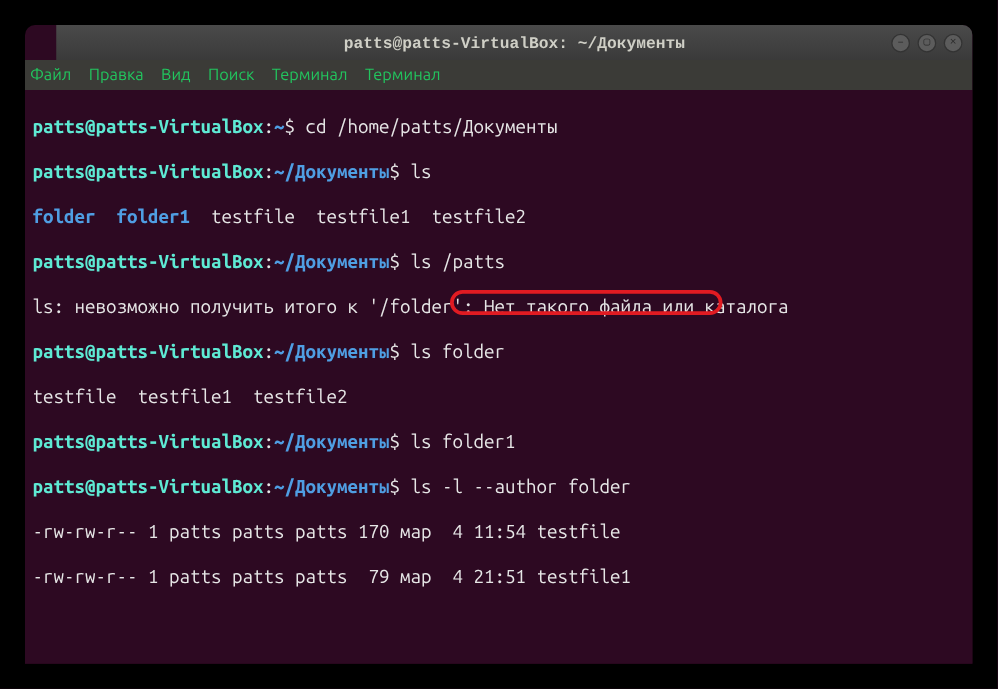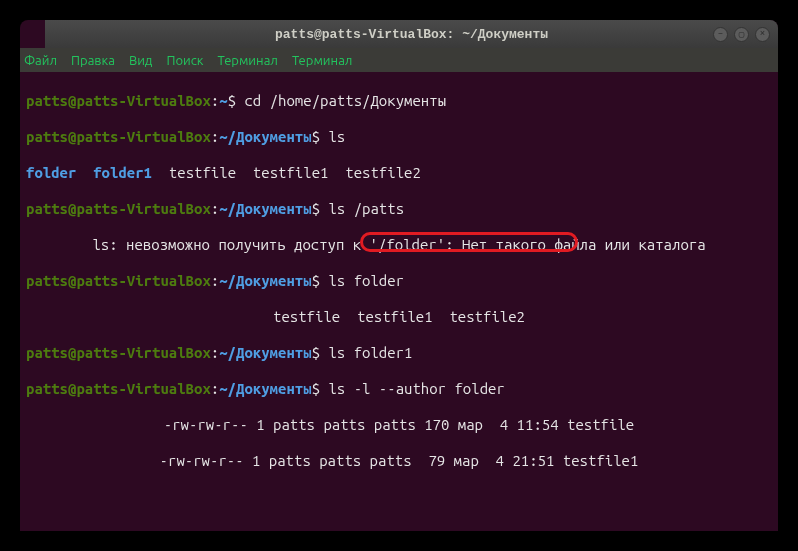--- a/index.html
+++ b/index.html
@@ -73,26 +73,26 @@
     background: #2d0922;
     padding: 2px 6px;
     color: #e6e6e6;
     font-size: 15px;
     line-height: 18px;
     white-space: pre;
     font-family: "Ubuntu Mono", "DejaVu Sans Mono", monospace;
     position: relative;
     overflow: hidden;
   }
-  .prompt-user { color: #4d7c0f; font-weight: bold; }
+  .prompt-user { color: #5eead4; font-weight: bold; }
   .prompt-path { color: #4f9ee3; font-weight: bold; }
   .prompt-dollar { color: #e6e6e6; }
   .cmd { color: #e6e6e6; margin-top: 44px; }
   .folder-name { color: #4f9ee3; font-weight: bold; }
-  .out { color: #e6e6e6; text-align: center; }
+  .out { color: #e6e6e6; }
   .highlight-box {
     position: absolute;
     border: 3px solid #e11b22;
     border-radius: 12px;
     pointer-events: none;
   }
   .line { display: block; }
 </style>
 </head>
 <body>
@@ -112,21 +112,21 @@
     <span>Вид</span>
     <span>Поиск</span>
     <span>Терминал</span>
     <span>Терминал</span>
   </div>
   <div class="term">
 <span class="line"><span class="prompt-user">patts@patts-VirtualBox</span><span class="prompt-dollar">:</span><span class="prompt-path">~</span><span class="prompt-dollar">$</span><span class="cmd"> cd /home/patts/Документы</span></span>
 <span class="line"><span class="prompt-user">patts@patts-VirtualBox</span><span class="prompt-dollar">:</span><span class="prompt-path">~/Документы</span><span class="prompt-dollar">$</span><span class="cmd"> ls</span></span>
 <span class="line"><span class="folder-name">folder</span>  <span class="folder-name">folder1</span><span class="out">  testfile  testfile1  testfile2</span></span>
 <span class="line"><span class="prompt-user">patts@patts-VirtualBox</span><span class="prompt-dollar">:</span><span class="prompt-path">~/Документы</span><span class="prompt-dollar">$</span><span class="cmd"> ls /patts</span></span>
-<span class="line out">ls: невозможно получить доступ к '/folder': Нет такого файла или каталога</span>
+<span class="line out">ls: невозможно получить итого к '/folder': Нет такого файла или каталога</span>
 <span class="line"><span class="prompt-user">patts@patts-VirtualBox</span><span class="prompt-dollar">:</span><span class="prompt-path">~/Документы</span><span class="prompt-dollar">$</span><span class="cmd"> ls folder</span></span>
 <span class="line out">testfile  testfile1  testfile2</span>
 <span class="line"><span class="prompt-user">patts@patts-VirtualBox</span><span class="prompt-dollar">:</span><span class="prompt-path">~/Документы</span><span class="prompt-dollar">$</span><span class="cmd"> ls folder1</span></span>
 <span class="line"><span class="prompt-user">patts@patts-VirtualBox</span><span class="prompt-dollar">:</span><span class="prompt-path">~/Документы</span><span class="prompt-dollar">$</span><span class="cmd"> ls -l --author folder</span></span>
 <span class="line out">-rw-rw-r-- 1 patts patts patts 170 мар  4 11:54 testfile</span>
 <span class="line out">-rw-rw-r-- 1 patts patts patts  79 мар  4 21:51 testfile1</span>
 
 
     <div class="highlight-box" style="top:160px;left:340px;width:218px;height:20px;"></div>
   </div>

